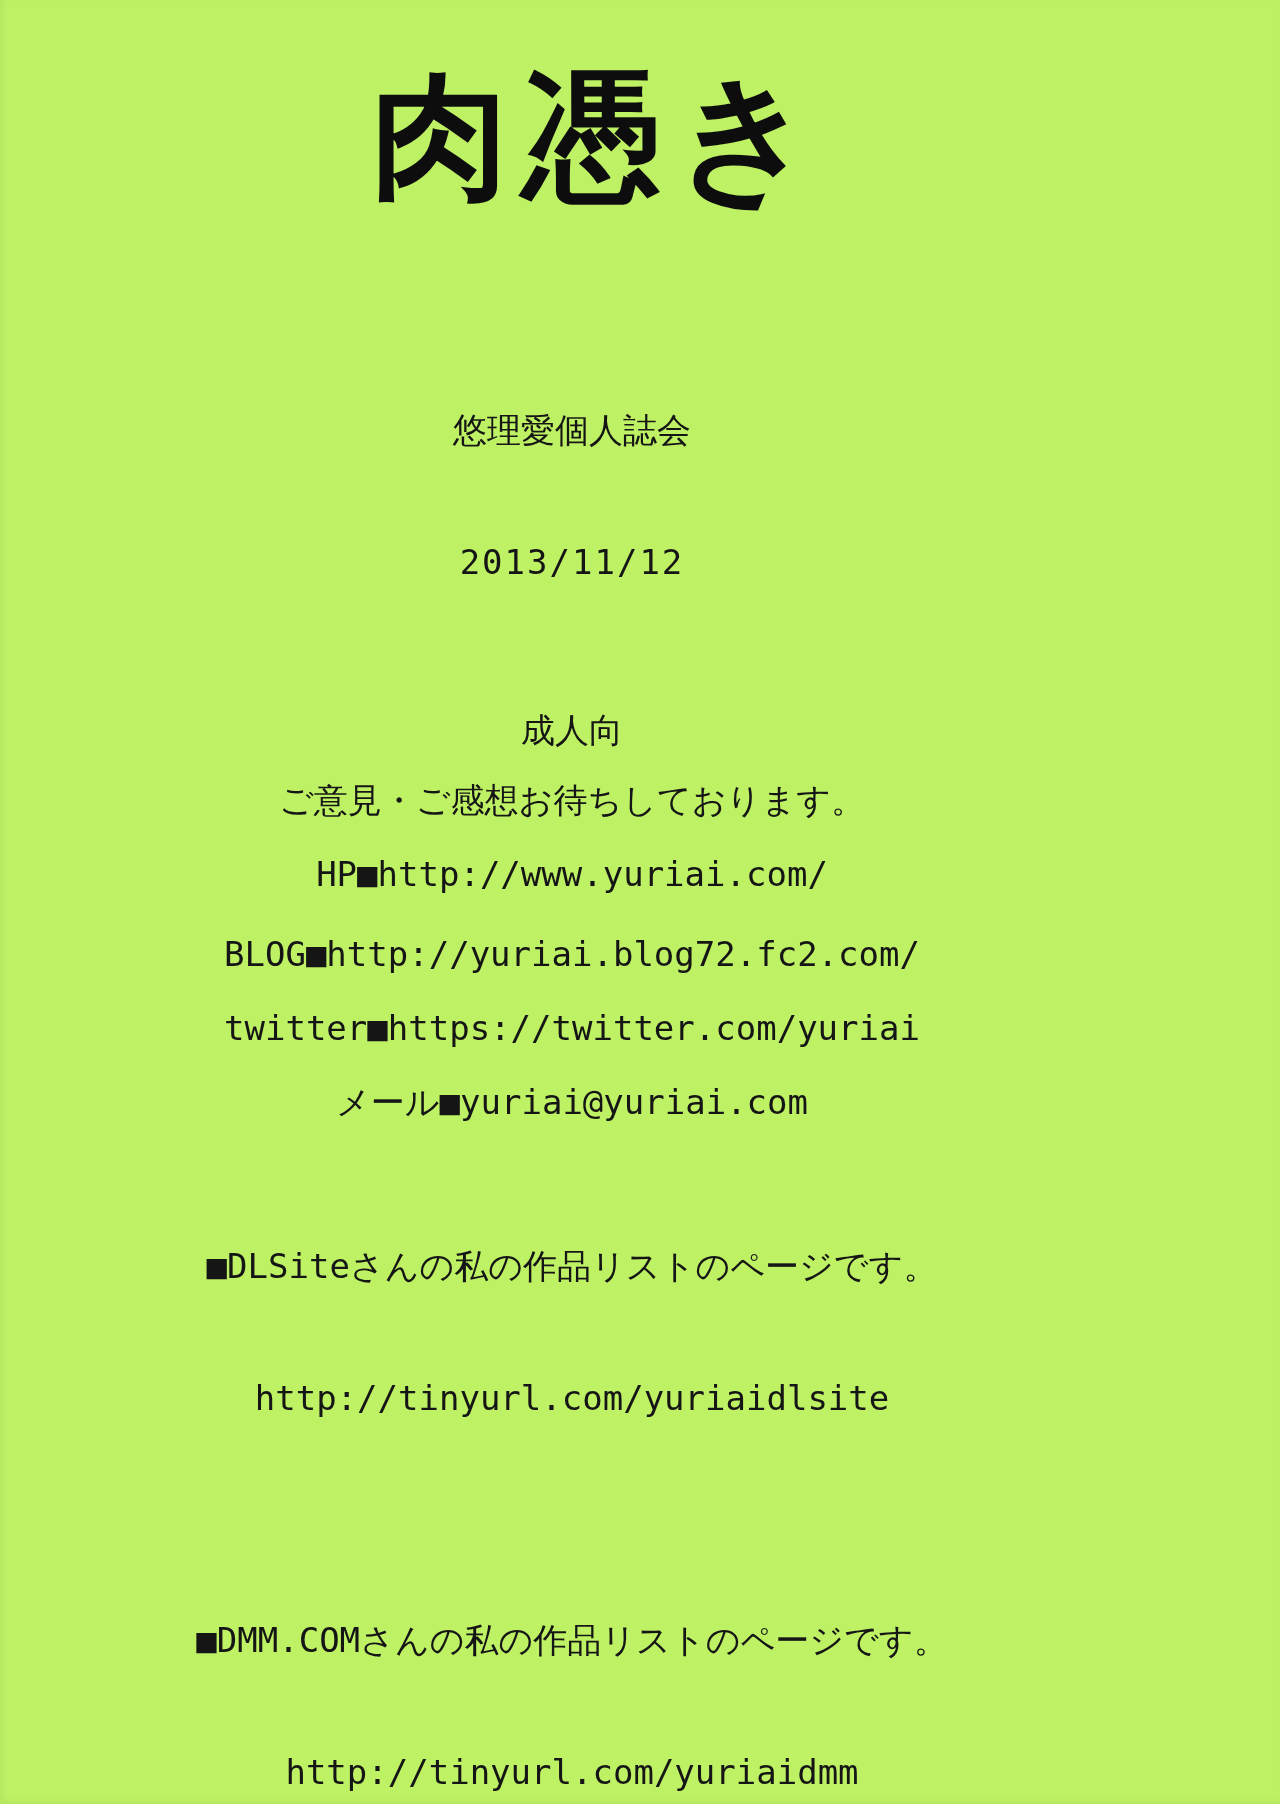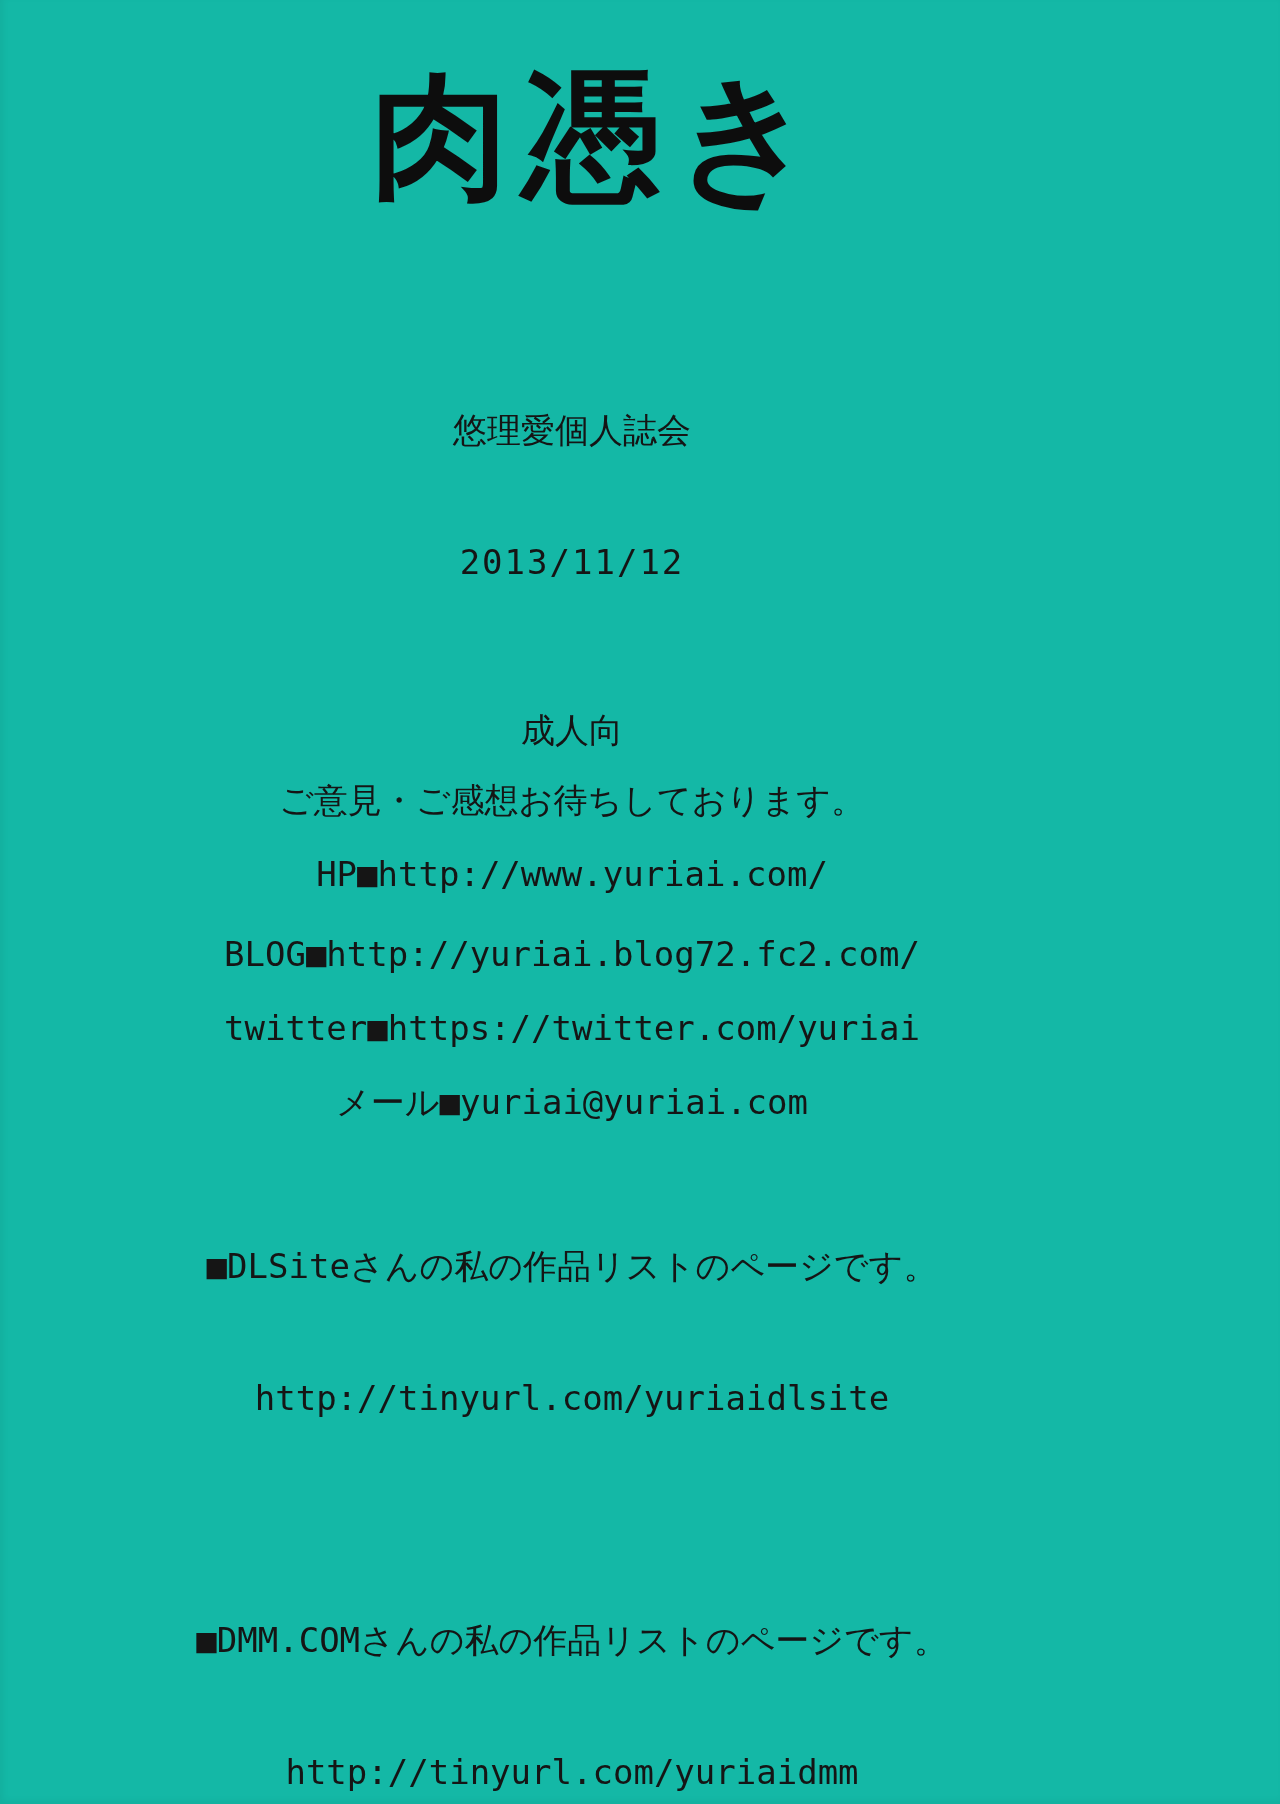--- a/index.html
+++ b/index.html
@@ -4,21 +4,21 @@
 <style>
   html, body {
     margin: 0;
     padding: 0;
     background: #ffffff;
   }
   .page {
     position: relative;
     width: 1280px;
     height: 1804px;
-    background: #14b8a6;
+    background: #bef264;
     overflow: hidden;
     box-shadow: inset 3px -3px 6px rgba(0,0,0,0.05);
     font-family: "DejaVu Sans Mono", "DejaVu Sans", monospace;
     color: #151515;
   }
   .content {
     position: absolute;
     top: 0;
     left: 0;
     width: 1280px;

